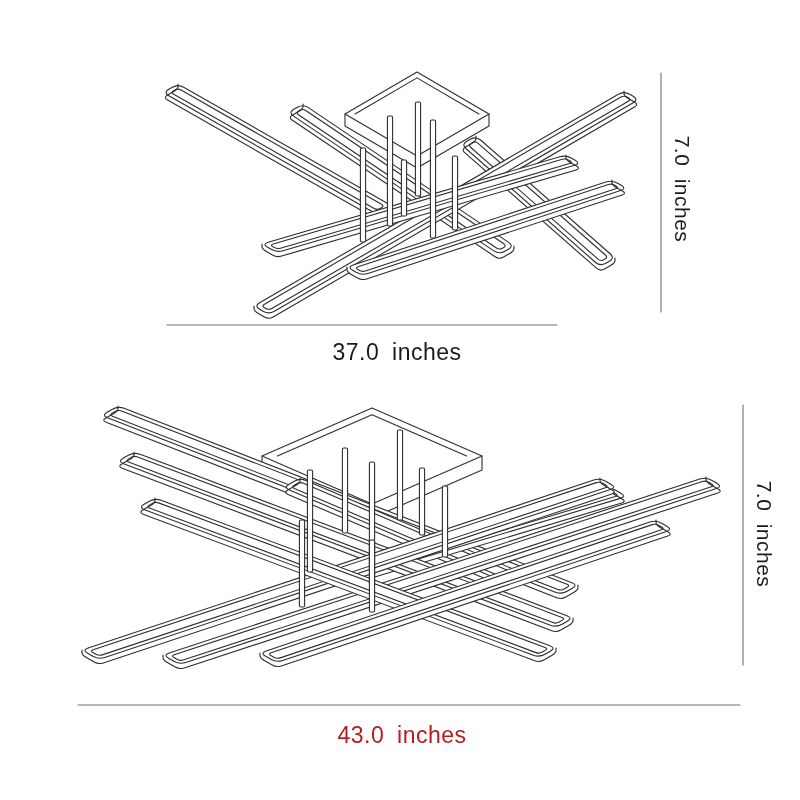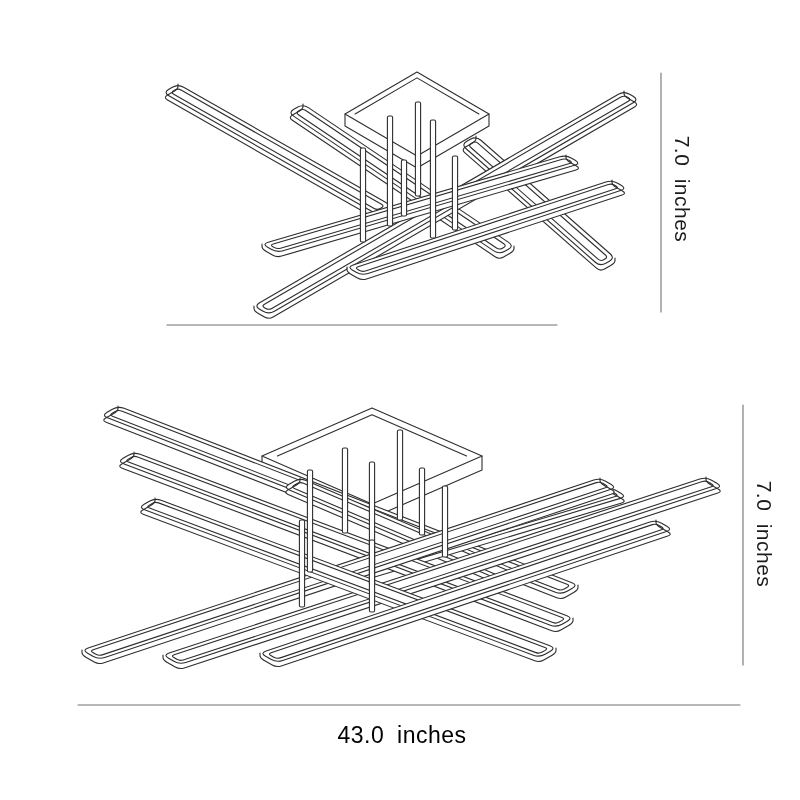--- a/index.html
+++ b/index.html
@@ -121,16 +121,17 @@
         <rect x="442.4" y="486" width="5.2" height="71" rx="1.5" fill="#fff" stroke="#2e2e2e" stroke-width="1.1"></rect>
         <rect x="369.4" y="540" width="5.2" height="72" rx="1.5" fill="#fff" stroke="#2e2e2e" stroke-width="1.1"></rect>
       </g>
       <g>
         <line x1="743" y1="405" x2="743" y2="665" stroke="#707070" stroke-width="1.1"></line>
         <line x1="78" y1="705" x2="740" y2="705" stroke="#707070" stroke-width="1.1"></line>
       </g>
     </svg>
 
   <div class="dim-label vertical" style="left: 622px; top: 177px; width: 120px; color: rgb(27, 27, 27);">7.0 inches</div>
+  <div class="dim-label" style="left: 297px; top: 339px; width: 200px; color: rgb(27, 27, 27);">37.0 inches</div>
 
   <div class="dim-label vertical" style="left: 704px; top: 522px; width: 120px; color: rgb(27, 27, 27);">7.0 inches</div>
-  <div class="dim-label" style="left: 302px; top: 722px; width: 200px; color: #000000;">43.0 inches</div>
+  <div class="dim-label" style="left: 302px; top: 722px; width: 200px; color: #b91c1c;">43.0 inches</div>
 </div>
 
 </body></html>

